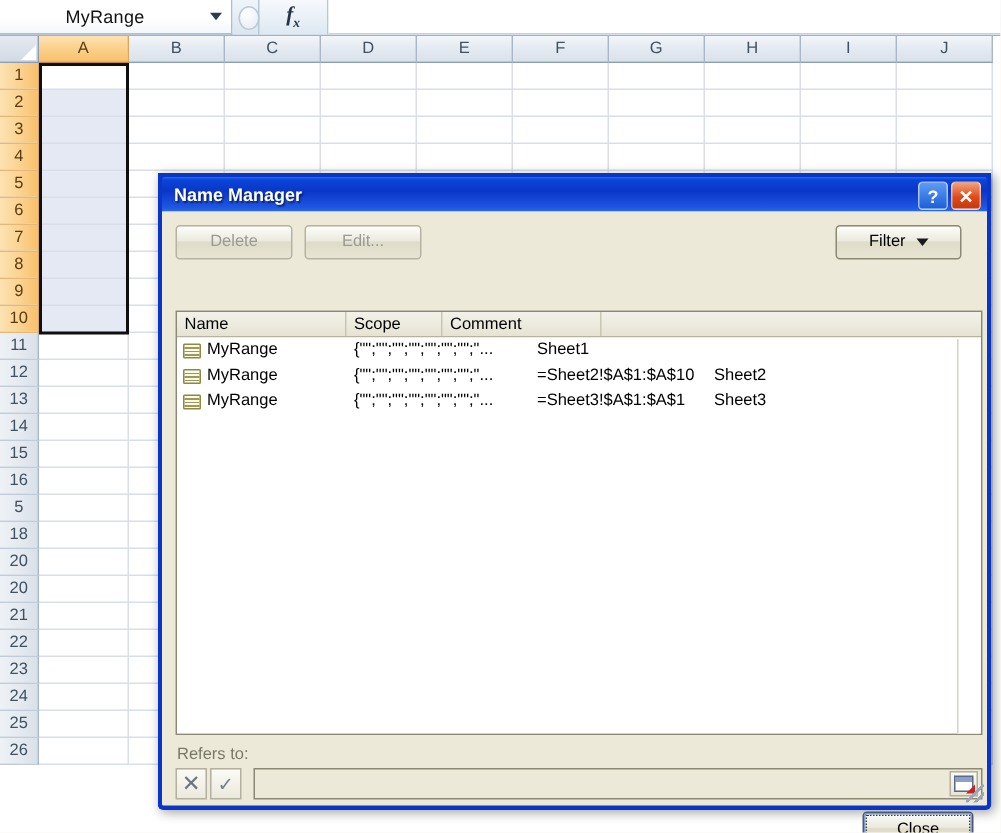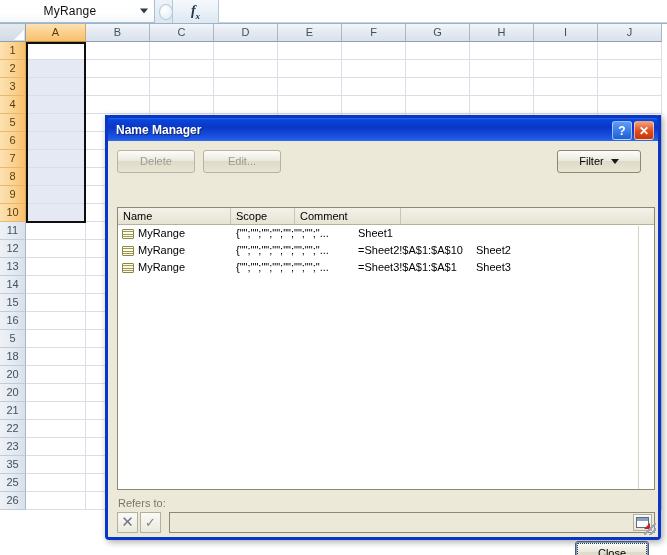--- a/index.html
+++ b/index.html
@@ -310,21 +310,21 @@
           <div class="row-head">14</div>
           <div class="row-head">15</div>
           <div class="row-head">16</div>
           <div class="row-head">5</div>
           <div class="row-head">18</div>
           <div class="row-head">20</div>
           <div class="row-head">20</div>
           <div class="row-head">21</div>
           <div class="row-head">22</div>
           <div class="row-head">23</div>
-          <div class="row-head">35</div>
+          <div class="row-head">24</div>
           <div class="row-head">25</div>
           <div class="row-head">26</div>
         </div>
       <div class="cells-area" id="cells-area">
         <div class="sel-border" style="left:0px; top:0px; width:60px; height:181px;"></div>
       <div class="cell-row">
             <div class="cell active" style="width: 60px;"></div>
             <div class="cell" style="width: 64px;"></div>
             <div class="cell" style="width: 64px;"></div>
             <div class="cell" style="width: 64px;"></div>

